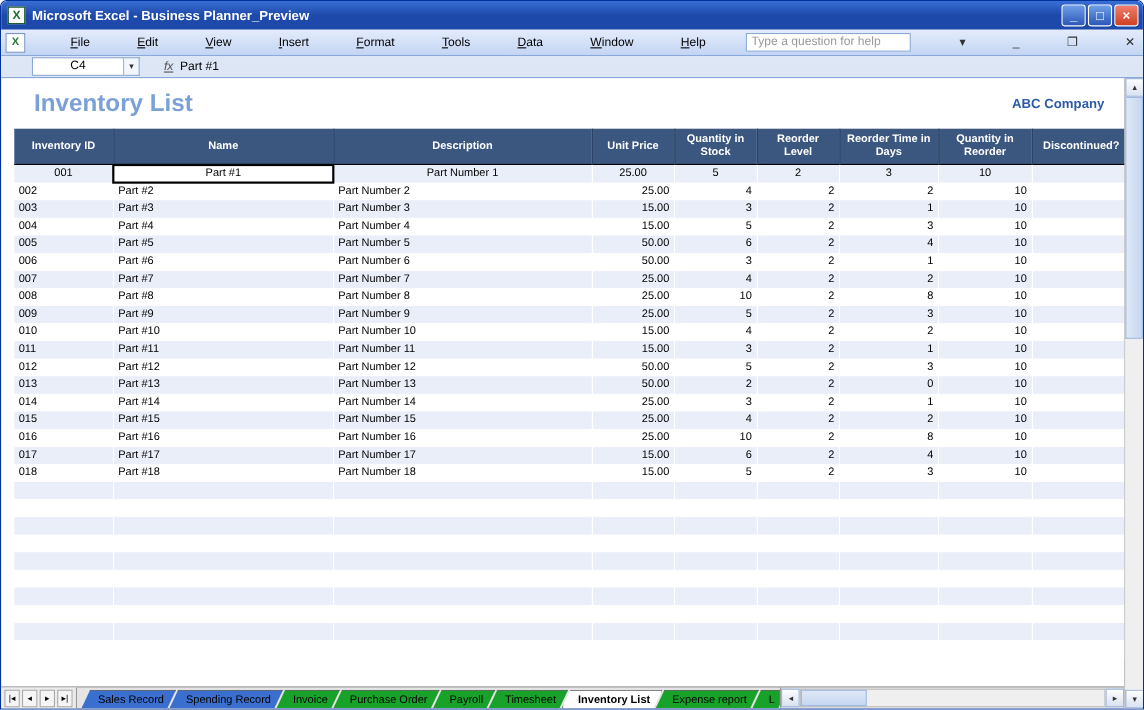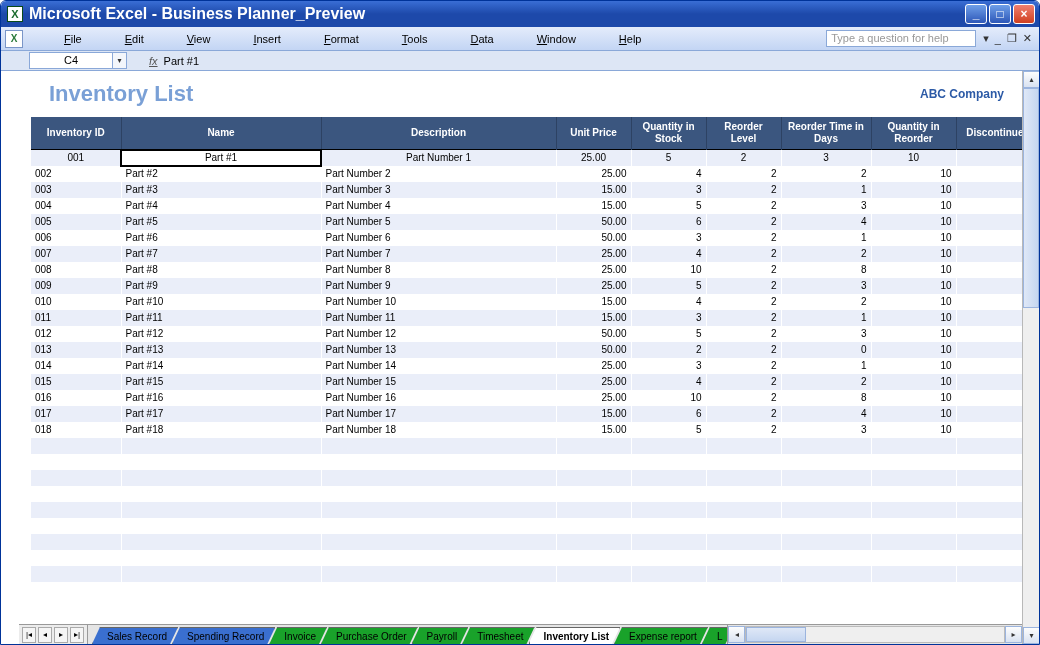--- a/index.html
+++ b/index.html
@@ -25,21 +25,21 @@
     border-radius: 5px 5px 0 0;
   }
   .titlebar .app-icon {
     width: 16px; height: 16px;
     background: #fff;
     display: inline-flex; align-items:center; justify-content:center;
     color: #1a6b2e; font-weight: bold; font-size: 11px;
     border: 1px solid #0a4a18;
     margin-right: 6px;
   }
-  .titlebar .title { font-weight: bold; font-size: 16px; flex: 0 0 auto; text-align: right; }
+  .titlebar .title { font-weight: bold; font-size: 12px; flex: 0 0 auto; text-align: right; }
   .titlebar .spacer { flex: 1; }
   .tb-btn {
     width: 22px; height: 20px;
     margin-left: 2px;
     border: 1px solid #fff;
     border-radius: 3px;
     display: inline-flex; align-items:center; justify-content:center;
     font-size: 12px; font-weight: bold;
     background: linear-gradient(to bottom,#6f9fe8,#2d57b8);
     color: #fff;
@@ -59,21 +59,21 @@
   .menubar .doc-icon {
     width: 18px; height: 18px;
     border: 1px solid #7a96c8;
     background: #fff;
     display:inline-flex;align-items:center;justify-content:center;
     margin-right: 6px;
     color:#2a7a3a; font-weight:bold; font-size:10px;
   }
   .menubar .menu { padding: 2px 8px; cursor: pointer; margin-left: 27px; }
   .menubar .menu u { text-decoration: underline; }
-  .menubar .right { margin-left:auto; display:flex; align-items:center; padding-right:4px;}
+  .menubar .right { margin-left:auto; display:flex; align-items:center; padding-right:4px;gap:37px;}
   .helpbox {
     width: 150px; height: 17px;
     border: 1px solid #8aa8d8;
     background: #fff;
     color: #999;
     padding: 0 4px;
     font-size: 11px;
     line-height: 15px;
     margin-right: 4px;
   }
@@ -120,21 +120,20 @@
   
   .sheet-area {
     position: relative;
     height: calc(645px - 26px - 24px - 20px - 2px);
     display:flex;
   }
   .sheet-scroll {
     flex:1;
     overflow:hidden;
     position:relative;
-    margin-left:18px;
   }
   
   .vscroll {
     width:17px;
     background:#e9e9e9;
     border-left:1px solid #b8b8b8;
     display:flex;flex-direction:column;
   }
   .vscroll .arrow, .hscroll .harrow {
     height:17px;width:17px;

